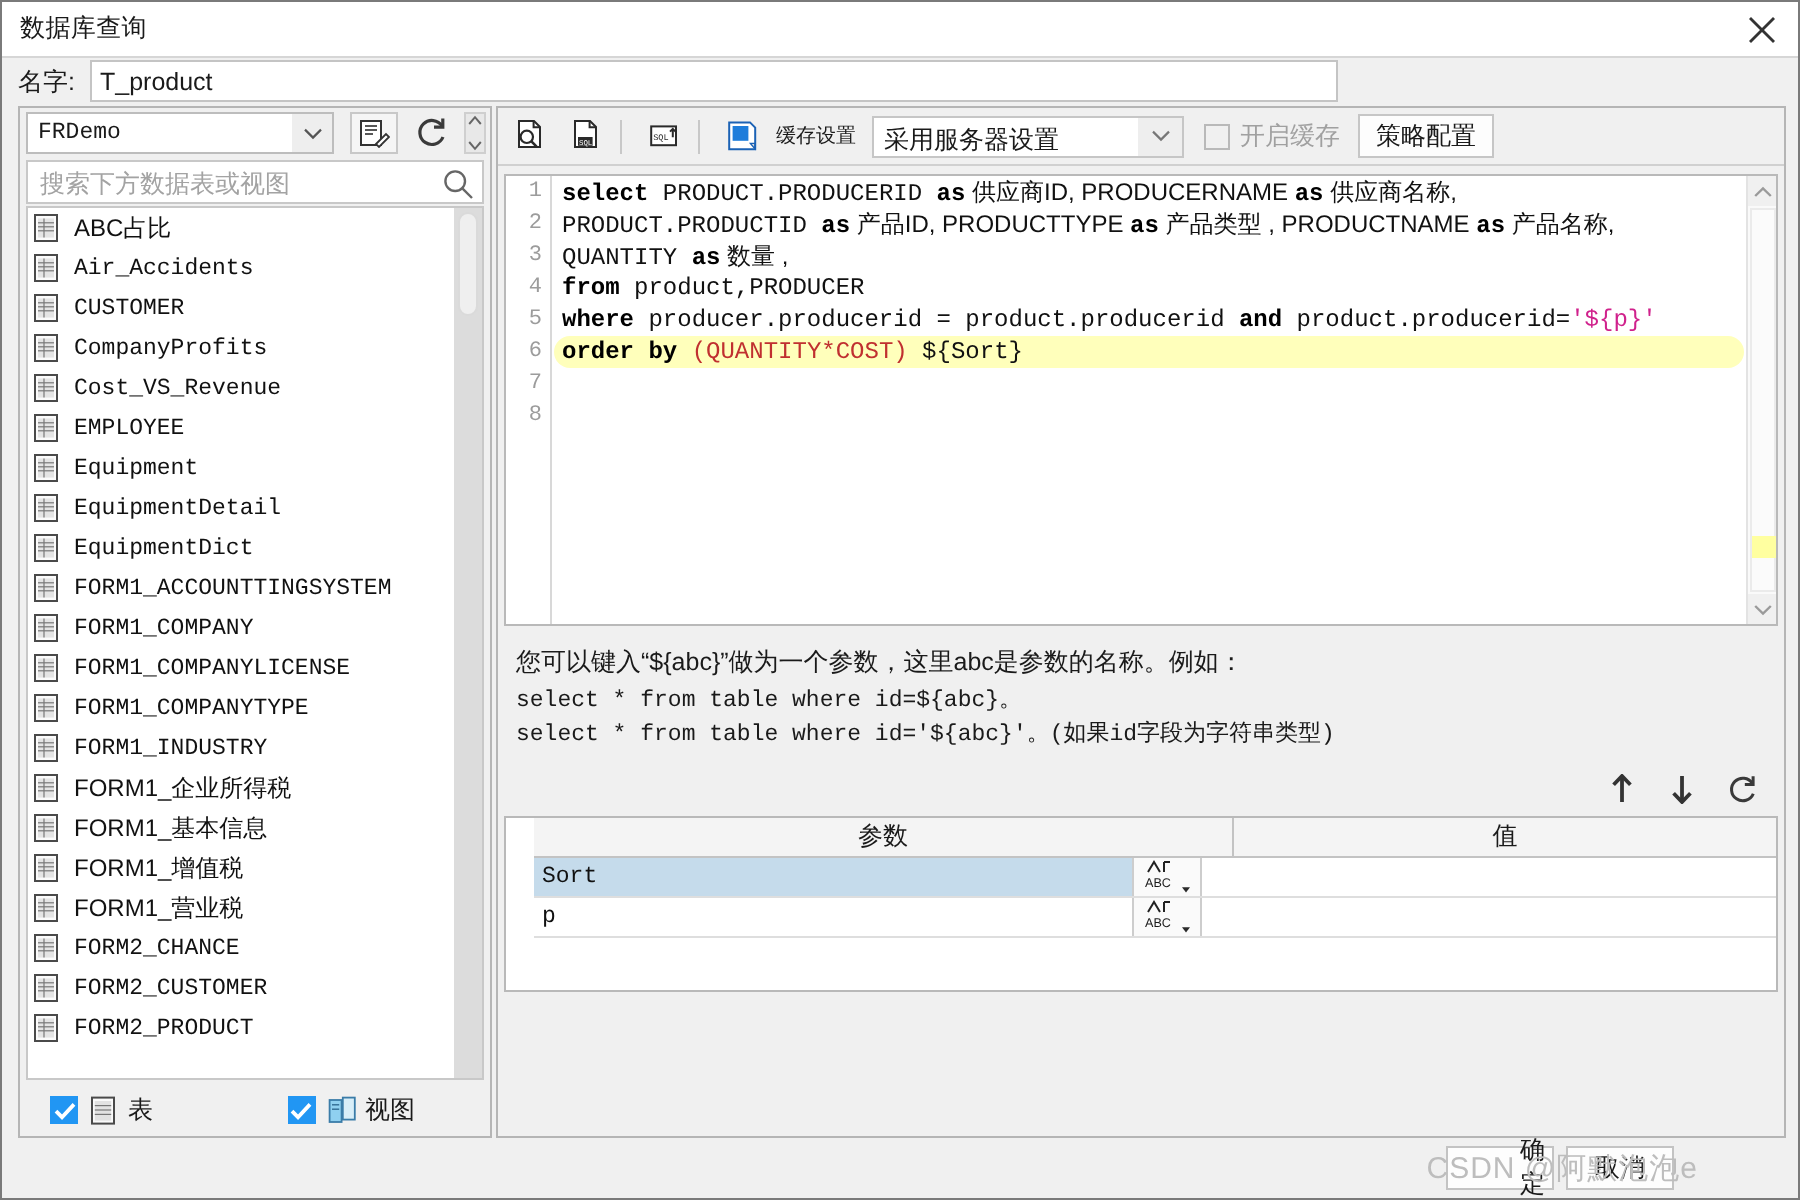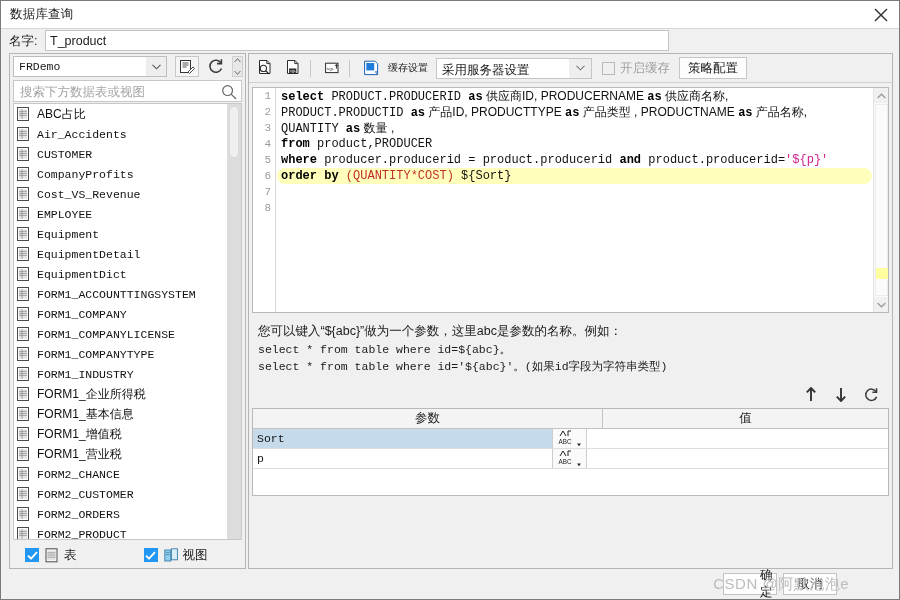--- a/index.html
+++ b/index.html
@@ -278,21 +278,21 @@
     background: #f0f0f0;
     display: flex; align-items: center; justify-content: flex-end;
   }
   .pt-btn {
     width: 24px; height: 24px; margin-right: 6px;
     display: flex; align-items: center; justify-content: center; cursor: pointer;
   }
 
   #param-table {
     position: absolute; left: 3px; top: 354px; width: 637px; height: 88px;
-    background: #ffffff; border: 1px solid #b9b9b9;
+    background: #ffffff; border: 1px solid #b9b9b9; padding-left: 14px;
   }
   #param-head {
     display: flex; height: 20px; background: #f4f4f4;
     border-bottom: 1px solid #c3c3c3;
   }
   #param-head .th {
     font-size: 12.5px; color: #1a1a1a;
     display: flex; align-items: center; justify-content: center;
   }
   #th-param { width: 350px; border-right: 1px solid #c3c3c3; }
@@ -616,31 +616,20 @@
           <div class="list-item">
             <svg viewBox="0 0 14 15" class="li-icon">
               <rect x="0.5" y="0.5" width="11" height="13" fill="#fbfbfb" stroke="#4a4a4a" stroke-width="1"></rect>
               <rect x="2" y="2.2" width="8" height="9.6" fill="#e4e4e4"></rect>
               <line x1="2" y1="4.4" x2="10" y2="4.4" stroke="#777" stroke-width="0.6"></line>
               <line x1="2" y1="6.4" x2="10" y2="6.4" stroke="#777" stroke-width="0.6"></line>
               <line x1="2" y1="8.4" x2="10" y2="8.4" stroke="#777" stroke-width="0.6"></line>
               <line x1="5" y1="2.2" x2="5" y2="11.8" stroke="#777" stroke-width="0.6"></line>
             </svg>
             <span class="li-label">FORM2_CUSTOMER</span>
-          </div>
-          <div class="list-item">
-            <svg viewBox="0 0 14 15" class="li-icon">
-              <rect x="0.5" y="0.5" width="11" height="13" fill="#fbfbfb" stroke="#4a4a4a" stroke-width="1"></rect>
-              <rect x="2" y="2.2" width="8" height="9.6" fill="#e4e4e4"></rect>
-              <line x1="2" y1="4.4" x2="10" y2="4.4" stroke="#777" stroke-width="0.6"></line>
-              <line x1="2" y1="6.4" x2="10" y2="6.4" stroke="#777" stroke-width="0.6"></line>
-              <line x1="2" y1="8.4" x2="10" y2="8.4" stroke="#777" stroke-width="0.6"></line>
-              <line x1="5" y1="2.2" x2="5" y2="11.8" stroke="#777" stroke-width="0.6"></line>
-            </svg>
-            <span class="li-label">FORM2_ORDERS</span>
           </div>
           <div class="list-item">
             <svg viewBox="0 0 14 15" class="li-icon">
               <rect x="0.5" y="0.5" width="11" height="13" fill="#fbfbfb" stroke="#4a4a4a" stroke-width="1"></rect>
               <rect x="2" y="2.2" width="8" height="9.6" fill="#e4e4e4"></rect>
               <line x1="2" y1="4.4" x2="10" y2="4.4" stroke="#777" stroke-width="0.6"></line>
               <line x1="2" y1="6.4" x2="10" y2="6.4" stroke="#777" stroke-width="0.6"></line>
               <line x1="2" y1="8.4" x2="10" y2="8.4" stroke="#777" stroke-width="0.6"></line>
               <line x1="5" y1="2.2" x2="5" y2="11.8" stroke="#777" stroke-width="0.6"></line>
             </svg>

